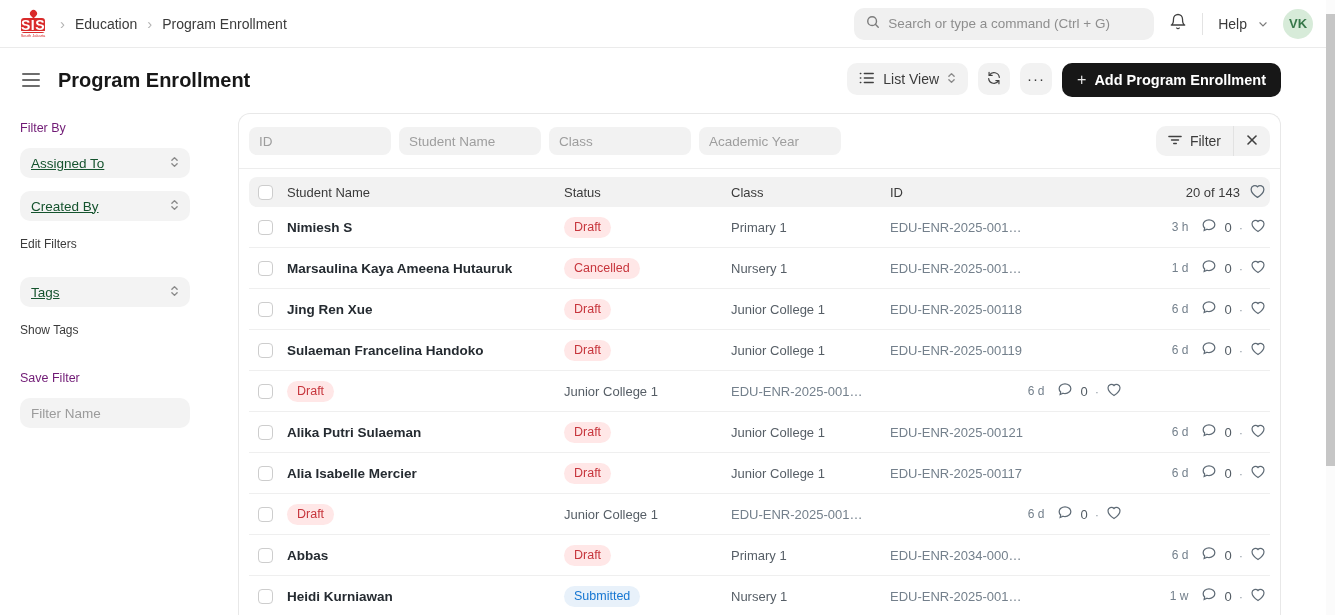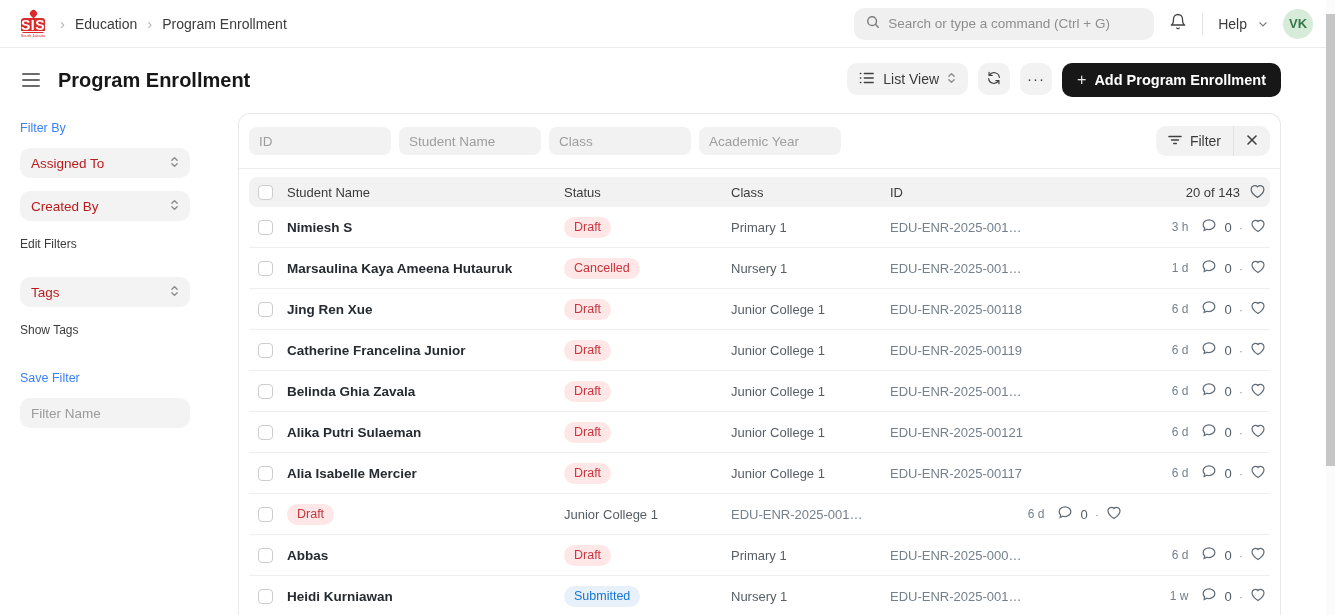--- a/index.html
+++ b/index.html
@@ -46,24 +46,24 @@
   .gbtn.square { width:32px; justify-content:center; padding:0; }
   .more-dots { font-size:15px; letter-spacing:1px; color:#3b3b3b; line-height:0; }
   .add-btn { background:var(--add-button-bg,#171717); color:#fff; border:none; border-radius:10px;
     height:34px; padding:0 15px; font-size:14.5px; font-weight:600; display:flex;
     align-items:center; gap:8px; cursor:pointer; font-family:inherit; }
   .add-btn .plus { font-weight:400; font-size:16px; color:#e8e8e8; }
 
   
   .content { display:flex; align-items:flex-start; }
   .sidebar { width:238px; flex:0 0 238px; padding:10px 28px 0 20px; }
-  .side-label { font-size:12.5px; color:#3b82f6; margin-top:5px; }
+  .side-label { font-size:12.5px; color:#701a75; margin-top:5px; }
   .side-select { width:170px; height:30px; background:#f3f3f3; border-radius:10px;
     display:flex; align-items:center; justify-content:space-between; padding:0 11px;
-    font-size:13.5px; color:#b91c1c; margin-top:13px; cursor:pointer; }
+    font-size:13.5px; color:#14532d; margin-top:13px; cursor:pointer;text-decoration:underline; }
   .side-link { font-size:12px; color:#3b3b3b; margin-top:16px; cursor:pointer; }
   .side-input { width:170px; height:30px; background:#f3f3f3; border:none; border-radius:10px;
     padding:0 11px; font-size:13.5px; color:#333; margin-top:13px; outline:none;
     font-family:inherit; }
   .side-input::placeholder { color:#9b9b9b; }
   .mt26 { margin-top:26px; }
   .mt34 { margin-top:34px; }
 
   
   .list-wrap { flex:1; margin:7px 54px 0 0; border:1px solid #e8e8e8; border-bottom:none;
@@ -362,21 +362,21 @@
                 <path d="M12 20S3 14.5 3 8.5A5.2 5.2 0 0 1 12 5 5.2 5.2 0 0 1 21 8.5C21 14.5 12 20 12 20z"></path>
               </svg>
       </span>
     </span>
   </div>
 
   <div class="trow">
     <span class="cb-cell">
             <span class="cbox"></span>
           </span>
-    <span><span class="rname">Catherine Francelina Junior</span></span>
+    <span><span class="rname">Sulaeman Francelina Handoko</span></span>
     <span><span class="badge red">Draft</span></span>
     <span class="rclass">Junior College 1</span>
     <span class="rid">EDU-ENR-2025-00119</span>
     <span class="rmeta">
       <span class="rtime">6 d</span>
       <span>
         <svg width="16" height="15" viewBox="0 0 18 18" fill="none" stroke="#5f6b76" stroke-width="1.5">
                 <path d="M9 2.2c3.9 0 7 2.6 7 5.8s-3.1 5.8-7 5.8c-.8 0-1.6-.1-2.3-.3L3.2 15l.6-2.9A5.5 5.5 0 0 1 2 8c0-3.2 3.1-5.8 7-5.8z"></path>
               </svg>
       </span>
@@ -387,21 +387,20 @@
                 <path d="M12 20S3 14.5 3 8.5A5.2 5.2 0 0 1 12 5 5.2 5.2 0 0 1 21 8.5C21 14.5 12 20 12 20z"></path>
               </svg>
       </span>
     </span>
   </div>
 
   <div class="trow">
     <span class="cb-cell">
             <span class="cbox"></span>
           </span>
-    <span><span class="rname">Belinda Ghia Zavala</span></span>
     <span><span class="badge red">Draft</span></span>
     <span class="rclass">Junior College 1</span>
     <span class="rid">EDU-ENR-2025-001…</span>
     <span class="rmeta">
       <span class="rtime">6 d</span>
       <span>
         <svg width="16" height="15" viewBox="0 0 18 18" fill="none" stroke="#5f6b76" stroke-width="1.5">
                 <path d="M9 2.2c3.9 0 7 2.6 7 5.8s-3.1 5.8-7 5.8c-.8 0-1.6-.1-2.3-.3L3.2 15l.6-2.9A5.5 5.5 0 0 1 2 8c0-3.2 3.1-5.8 7-5.8z"></path>
               </svg>
       </span>
@@ -489,21 +488,21 @@
     </span>
   </div>
 
   <div class="trow">
     <span class="cb-cell">
             <span class="cbox"></span>
           </span>
     <span><span class="rname">Abbas</span></span>
     <span><span class="badge red">Draft</span></span>
     <span class="rclass">Primary 1</span>
-    <span class="rid">EDU-ENR-2025-000…</span>
+    <span class="rid">EDU-ENR-2034-000…</span>
     <span class="rmeta">
       <span class="rtime">6 d</span>
       <span>
         <svg width="16" height="15" viewBox="0 0 18 18" fill="none" stroke="#5f6b76" stroke-width="1.5">
                 <path d="M9 2.2c3.9 0 7 2.6 7 5.8s-3.1 5.8-7 5.8c-.8 0-1.6-.1-2.3-.3L3.2 15l.6-2.9A5.5 5.5 0 0 1 2 8c0-3.2 3.1-5.8 7-5.8z"></path>
               </svg>
       </span>
       <span class="ccount">0</span>
       <span class="mdot">·</span>
       <span>

